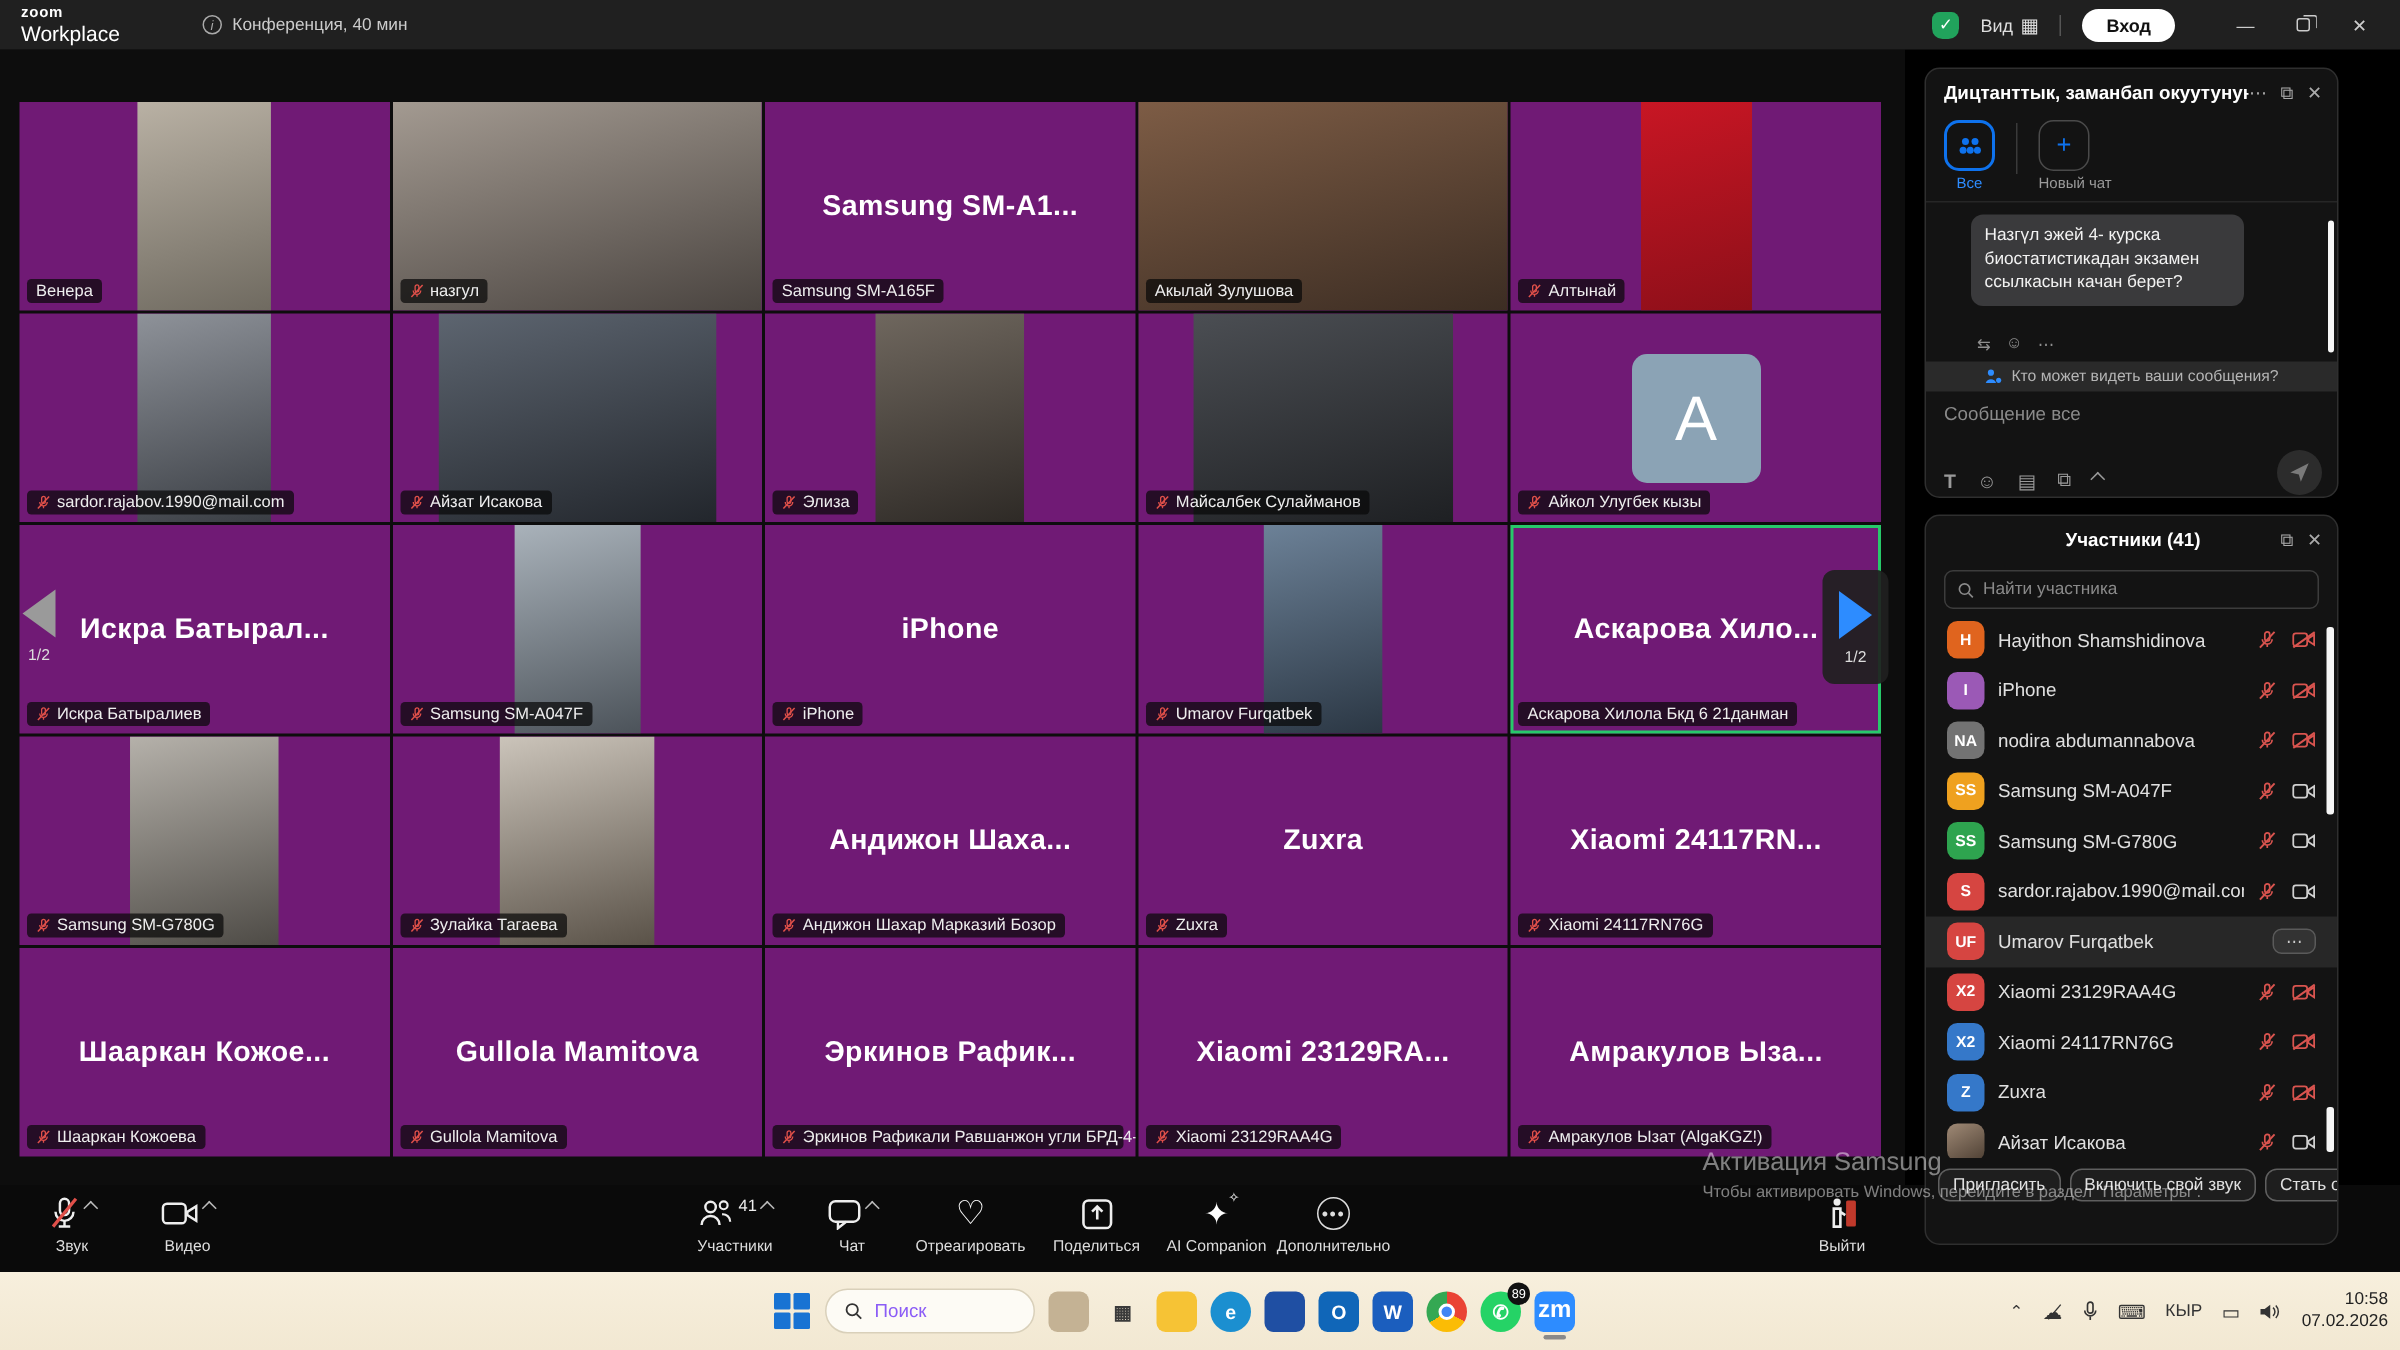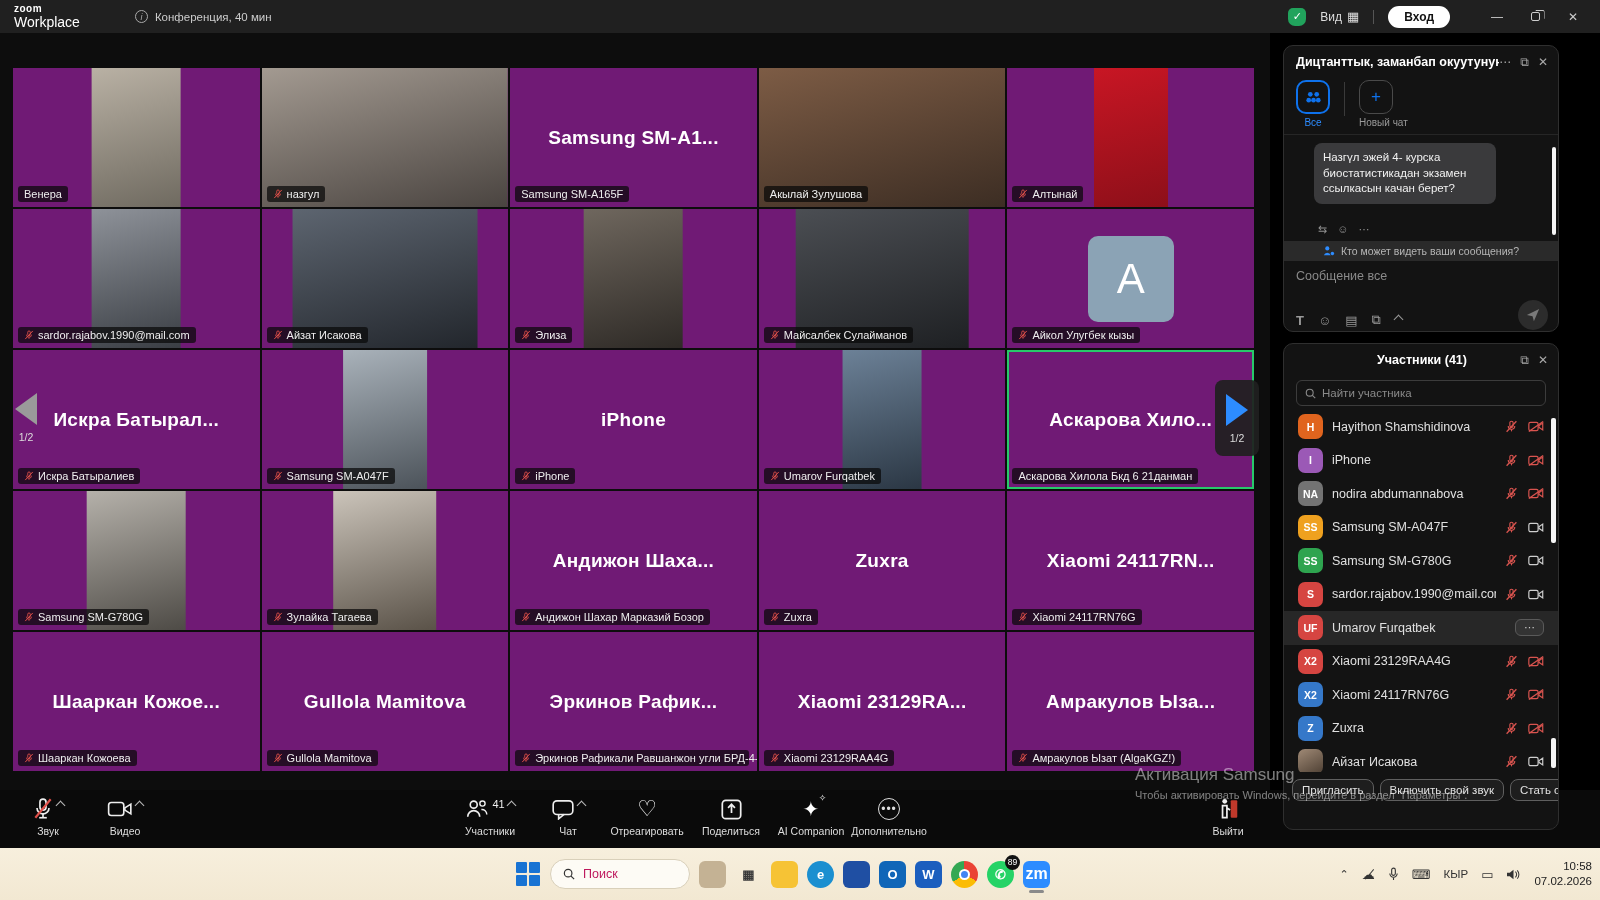--- a/index.html
+++ b/index.html
@@ -93,21 +93,21 @@
   
   .watermark { position:absolute; left:1135px; top:765px; z-index:40; color:rgba(255,255,255,0.48); pointer-events:none; }
   .watermark .w1 { font-size:17px; }
   .watermark .w2 { font-size:11px; margin-top:4px; width:380px; }
 
   
   .taskbar { position:absolute; left:0; top:848px; width:1600px; height:52px; background:linear-gradient(#f7efdd,#f2e8d2); z-index:50; display:flex; align-items:center; }
   .tb-center { position:absolute; left:515px; top:0; height:100%; display:flex; align-items:center; gap:9px; }
   .start-ic { width:26px; height:26px; display:grid; grid-template-columns:11px 11px; grid-template-rows:11px 11px; gap:2px; padding:1px; }
   .start-ic div { background:#1873d3; border-radius:1px; }
-  .search-pill { width:140px; height:30px; background:#fdfbf5; border:1px solid #d9d0ba; border-radius:15px; display:flex; align-items:center; gap:8px; padding:0 12px; color:#be185d; font-size:12.5px; }
+  .search-pill { width:140px; height:30px; background:#fdfbf5; border:1px solid #d9d0ba; border-radius:15px; display:flex; align-items:center; gap:8px; padding:0 12px; color:#8b5cf6; font-size:12.5px; }
   .task-ic { width:27px; height:27px; border-radius:6px; display:flex; align-items:center; justify-content:center; font-weight:bold; color:#fff; font-size:13px; position:relative; }
   .badge { position:absolute; right:-6px; top:-6px; background:#111; color:#fff; border-radius:50%; font-size:8.5px; width:15px; height:15px; display:flex; align-items:center; justify-content:center; font-weight:normal; }
   .task-ic.active:after { content:""; position:absolute; bottom:-5px; left:6px; right:6px; height:3px; border-radius:2px; background:#8a8a8a; }
   .tray { position:absolute; right:8px; top:0; height:100%; display:flex; align-items:center; gap:13px; color:#333; font-size:13px; }
   .tray .clock { text-align:right; font-size:11.5px; line-height:1.3; color:#222; }
 </style>
 </head>
 <body>
 
 <div class="titlebar">

